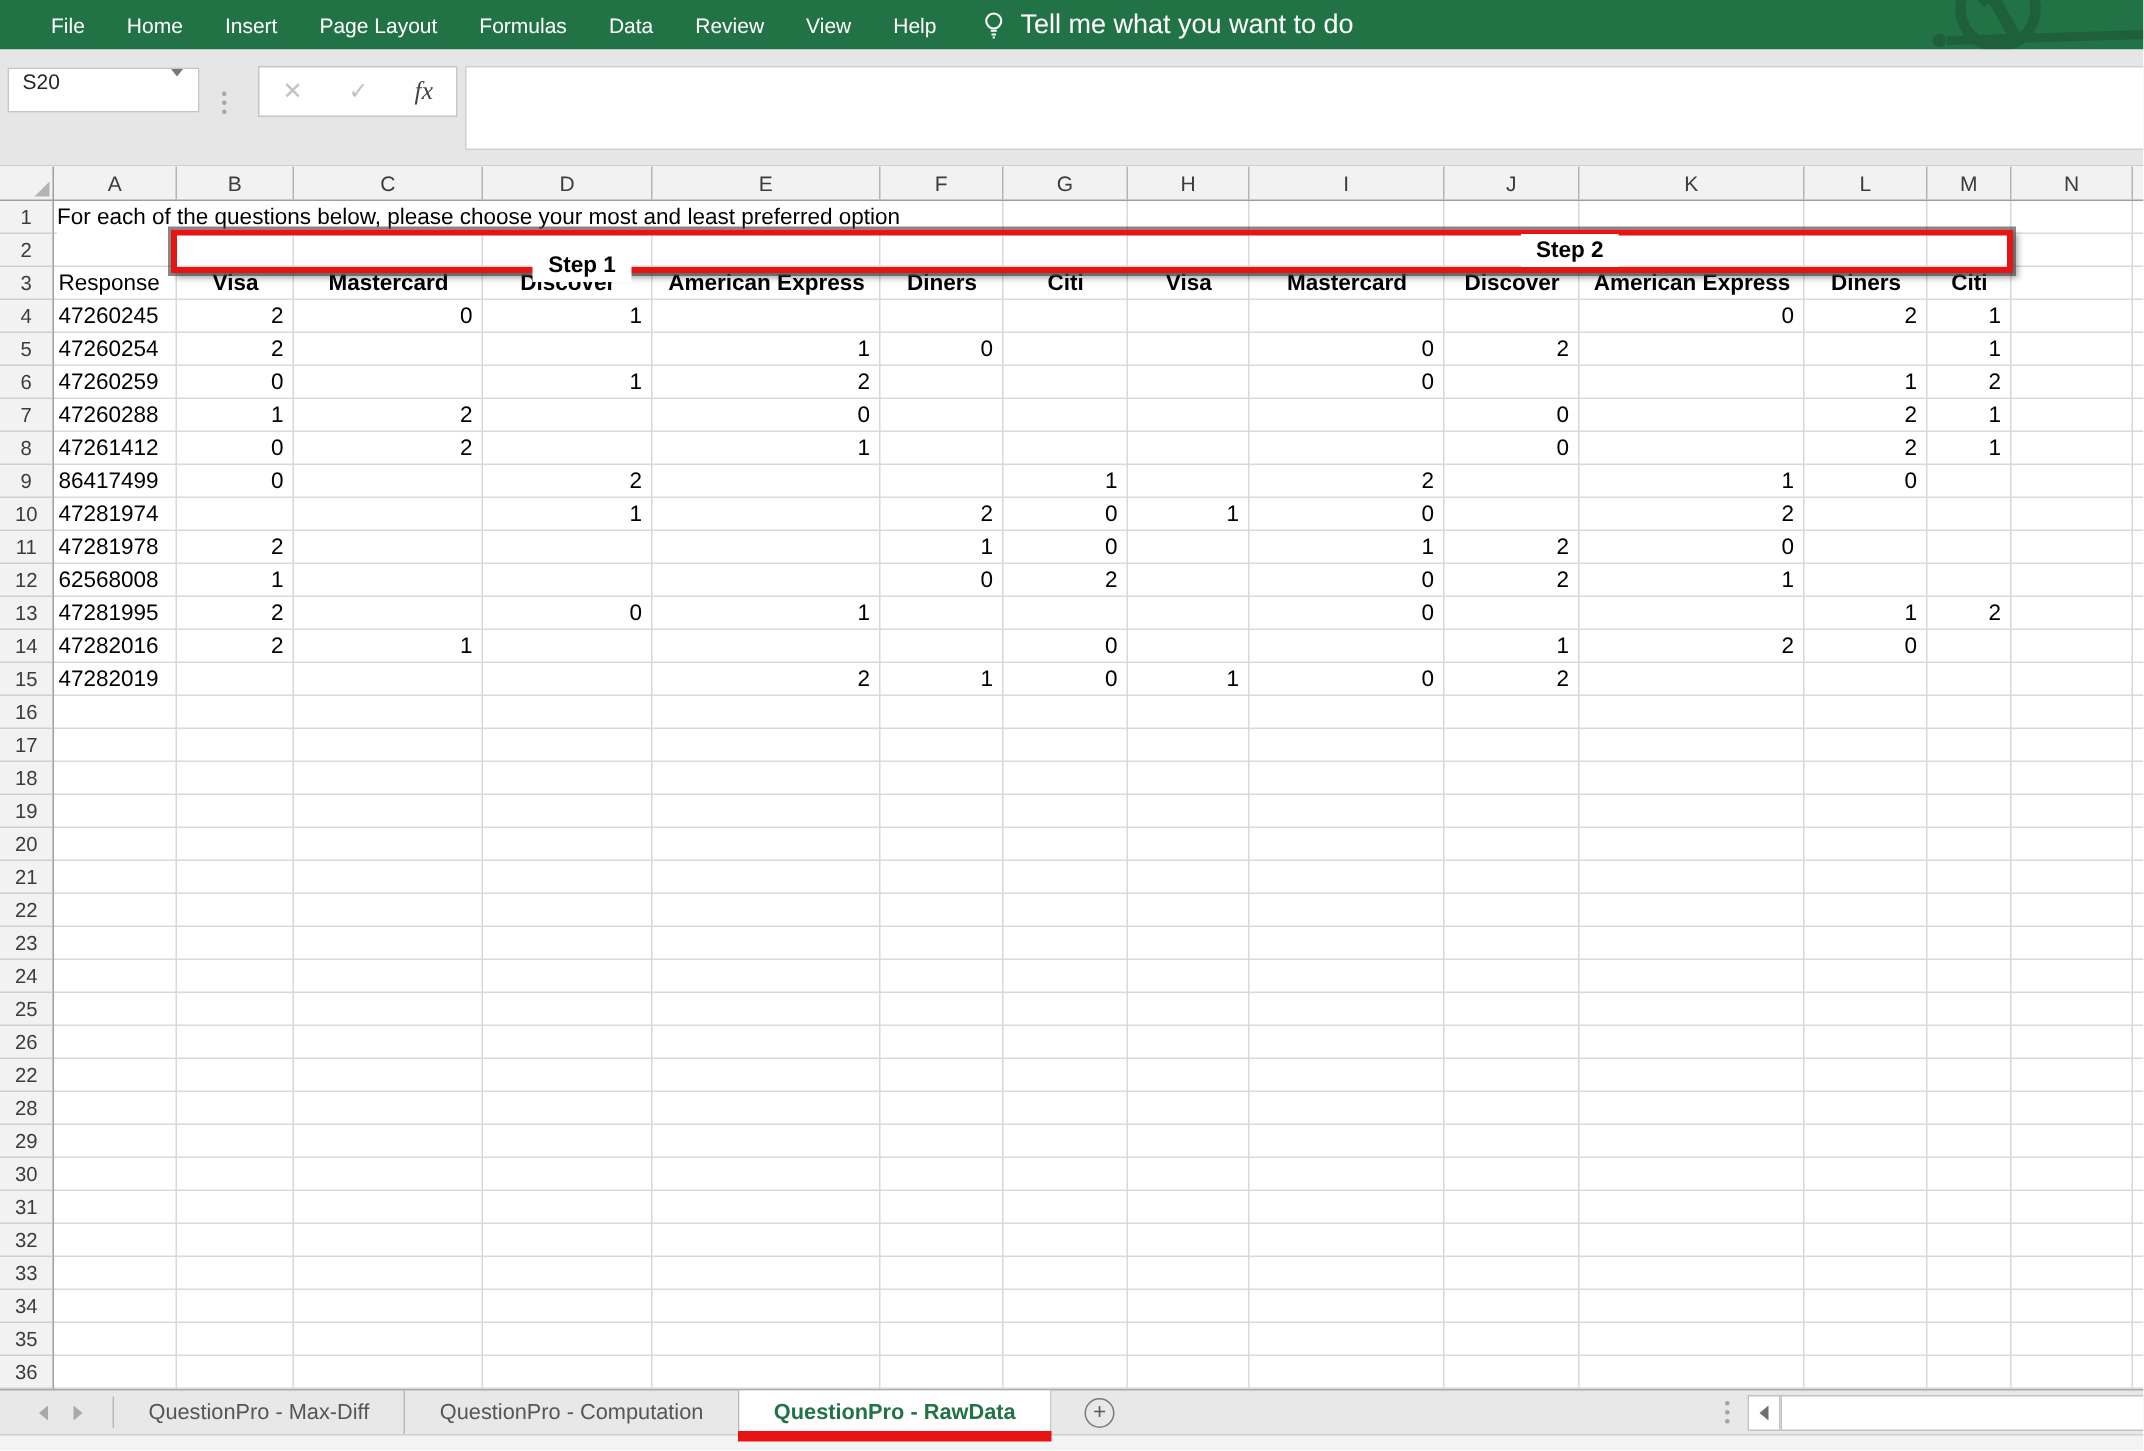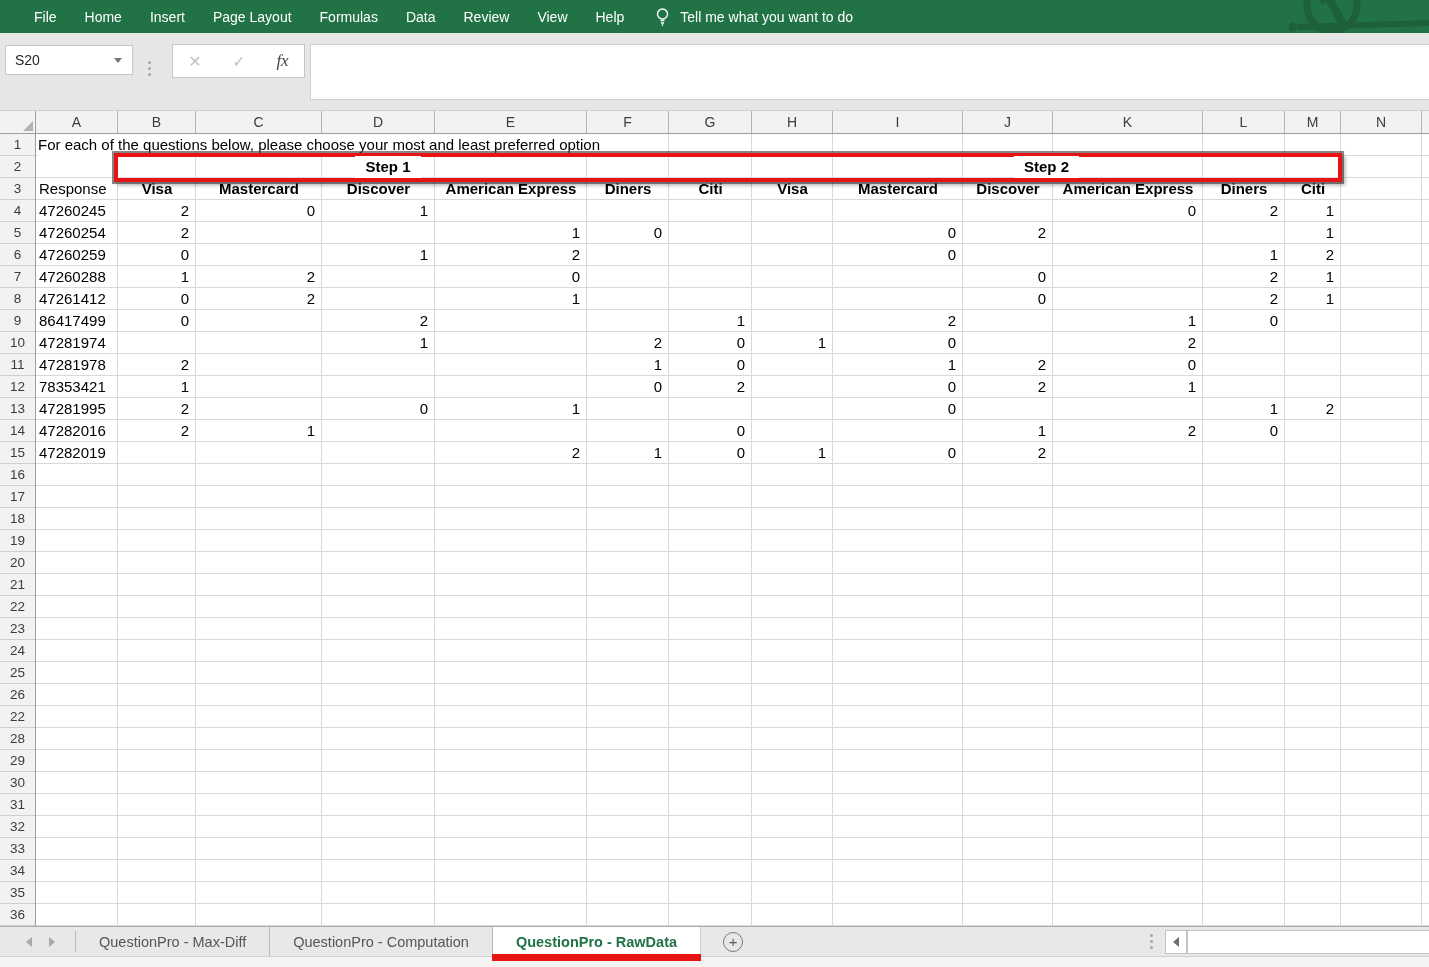--- a/index.html
+++ b/index.html
@@ -4,27 +4,27 @@
 <style>
   * { box-sizing: border-box; margin: 0; padding: 0; }
   html,body { width: 1429px; height: 967px; overflow: hidden; background:#fff;
     font-family:"Liberation Sans", sans-serif; }
 
   
   .ribbon { height:33px; background:#217346; display:flex; align-items:center;
     padding-left:20px; position:relative; overflow:hidden; }
   .menu-item { color:#fff; font-size:14px; padding:0 14px; height:45px;
     display:flex; align-items:center; cursor:default; white-space:nowrap; }
-  .tellme { display:flex; align-items:center; margin-left:16px; color:#fff; font-size:14px; gap:9px; }
+  .tellme { display:flex; align-items:center; margin-left:16px; color:#fff; font-size:18px; gap:9px; }
   .watermark { position:absolute; right:0; top:0; pointer-events:none; }
 
   
   .fstrip { height:78px; background:#e6e6e6; position:relative; border-bottom:1px solid #d0d0d0; }
   .namebox { position:absolute; left:5px; top:12px; width:128px; height:30px; background:#fff;
-    border:1px solid #c6c6c6; font-size:14px; color:#262626; display:flex; align-items:center;
+    border:1px solid #c6c6c6; font-size:14px; color:#262626; display:flex; align-items:flex-start;
     padding-left:9px; }
   .namebox .ddarrow { margin-left:auto; margin-right:10px; width:0; height:0;
     border-left:4px solid transparent; border-right:4px solid transparent; border-top:5px solid #777; }
   .vdots { display:flex; flex-direction:column; gap:3px; position:absolute; }
   .vdots i { width:3px; height:3px; border-radius:50%; background:#a5a5a5; }
   .vdots.fd { left:148px; top:28px; }
   .fxbox { position:absolute; left:172px; top:11px; width:133px; height:34px; background:#fff;
     border:1px solid #c6c6c6; display:flex; align-items:center; justify-content:space-around; }
   .fxbox .x { color:#c3c3c3; font-size:16px; }
   .fxbox .ok { color:#c3c3c3; font-size:16px; }
@@ -307,21 +307,21 @@
       <div class="cell num" style="left: 716px; top: 198px; width: 81px;">1</div>
       <div class="cell num" style="left: 797px; top: 198px; width: 130px;">0</div>
       <div class="cell num" style="left: 1017px; top: 198px; width: 150px;">2</div>
       <div class="cell id" style="left: 0px; top: 220px; width: 82px;">47281978</div>
       <div class="cell num" style="left: 82px; top: 220px; width: 78px;">2</div>
       <div class="cell num" style="left: 551px; top: 220px; width: 82px;">1</div>
       <div class="cell num" style="left: 633px; top: 220px; width: 83px;">0</div>
       <div class="cell num" style="left: 797px; top: 220px; width: 130px;">1</div>
       <div class="cell num" style="left: 927px; top: 220px; width: 90px;">2</div>
       <div class="cell num" style="left: 1017px; top: 220px; width: 150px;">0</div>
-      <div class="cell id" style="left: 0px; top: 242px; width: 82px;">78353421</div>
+      <div class="cell id" style="left: 0px; top: 242px; width: 82px;">62568008</div>
       <div class="cell num" style="left: 82px; top: 242px; width: 78px;">1</div>
       <div class="cell num" style="left: 551px; top: 242px; width: 82px;">0</div>
       <div class="cell num" style="left: 633px; top: 242px; width: 83px;">2</div>
       <div class="cell num" style="left: 797px; top: 242px; width: 130px;">0</div>
       <div class="cell num" style="left: 927px; top: 242px; width: 90px;">2</div>
       <div class="cell num" style="left: 1017px; top: 242px; width: 150px;">1</div>
       <div class="cell id" style="left: 0px; top: 264px; width: 82px;">47281995</div>
       <div class="cell num" style="left: 82px; top: 264px; width: 78px;">2</div>
       <div class="cell num" style="left: 286px; top: 264px; width: 113px;">0</div>
       <div class="cell num" style="left: 399px; top: 264px; width: 152px;">1</div>
@@ -336,21 +336,21 @@
       <div class="cell num" style="left: 1017px; top: 286px; width: 150px;">2</div>
       <div class="cell num" style="left: 1167px; top: 286px; width: 82px;">0</div>
       <div class="cell id" style="left: 0px; top: 308px; width: 82px;">47282019</div>
       <div class="cell num" style="left: 399px; top: 308px; width: 152px;">2</div>
       <div class="cell num" style="left: 551px; top: 308px; width: 82px;">1</div>
       <div class="cell num" style="left: 633px; top: 308px; width: 83px;">0</div>
       <div class="cell num" style="left: 716px; top: 308px; width: 81px;">1</div>
       <div class="cell num" style="left: 797px; top: 308px; width: 130px;">0</div>
       <div class="cell num" style="left: 927px; top: 308px; width: 90px;">2</div>
       <div class="redbox"></div>
-      <div class="cell steplabel" style="left: 82px; top: 22px; width: 511px; padding-left: 29px;">
+      <div class="cell steplabel" style="left: 82px; top: 32px; width: 511px; padding-left: 29px;">
         <span>Step 1</span>
       </div>
       <div class="cell steplabel" style="left: 716px; top: 22px; width: 589px;">
         <span>Step 2</span>
       </div>
     </div>
 </div>
 
 <div class="tabbar">
   <div class="navarrows">

